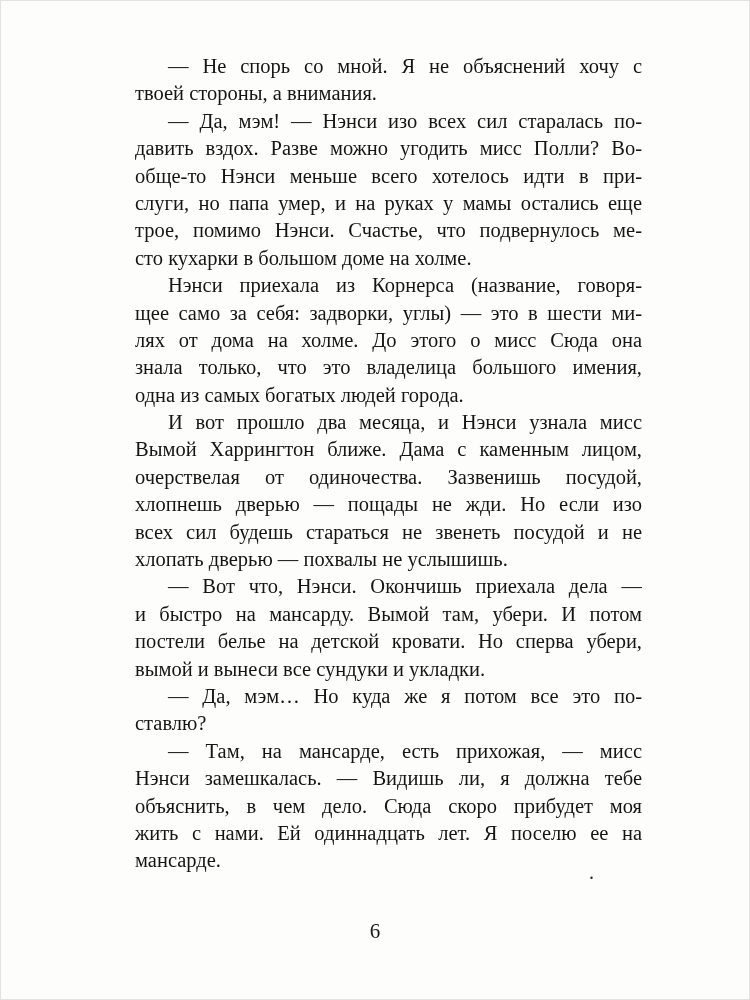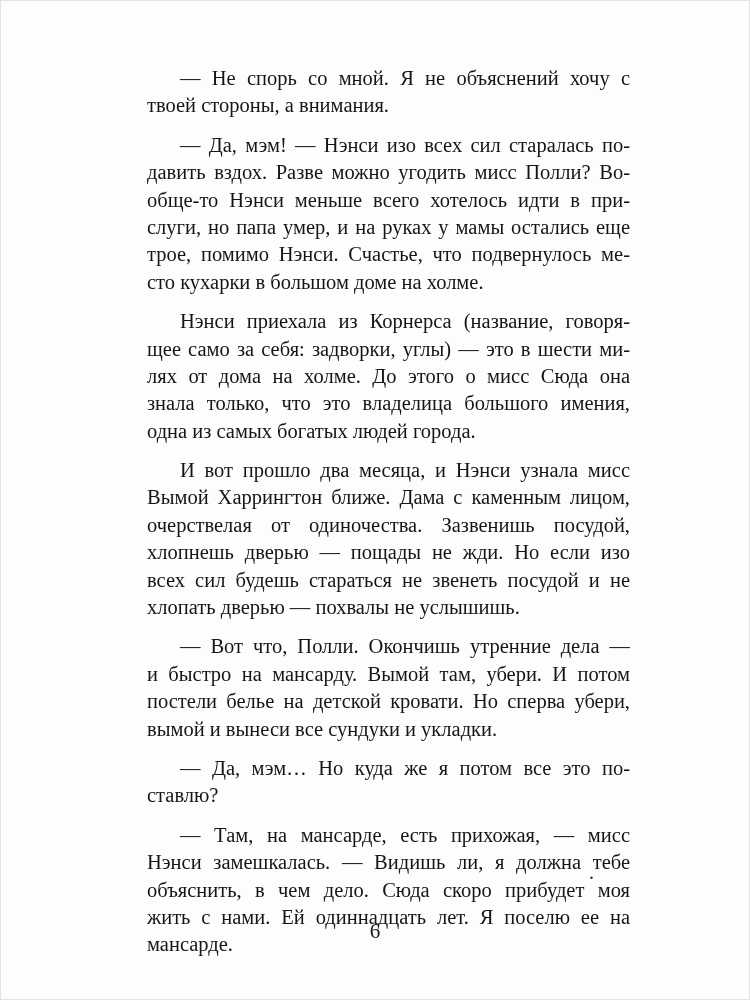--- a/index.html
+++ b/index.html
@@ -20,21 +20,21 @@
   }
   .text-block {
     position: absolute;
     left: 134px;
     top: 52px;
     width: 507px;
     font-size: 20.5px;
     line-height: 27.4px;
   }
   .paragraph {
-    margin: 12px;
+    margin: 0;
     padding: 0;
   }
   .line {
     text-align: justify;
     text-align-last: justify;
     height: 27.4px;
     overflow: hidden;
   }
   .line.last {
     text-align-last: left;
@@ -85,21 +85,21 @@
       </div>
       <div class="paragraph">
         <div class="line first">И вот прошло два месяца, и Нэнси узнала мисс</div>
         <div class="line">Вымой Харрингтон ближе. Дама с каменным лицом,</div>
         <div class="line">очерствелая от одиночества. Зазвенишь посудой,</div>
         <div class="line">хлопнешь дверью — пощады не жди. Но если изо</div>
         <div class="line">всех сил будешь стараться не звенеть посудой и не</div>
         <div class="line last">хлопать дверью — похвалы не услышишь.</div>
       </div>
       <div class="paragraph">
-        <div class="line first">— Вот что, Полли. Окончишь утренние дела —</div>
+        <div class="line first">— Вот что, Нэнси. Окончишь приехала дела —</div>
         <div class="line">и быстро на мансарду. Вымой там, убери. И потом</div>
         <div class="line">постели белье на детской кровати. Но сперва убери,</div>
         <div class="line last">вымой и вынеси все сундуки и укладки.</div>
       </div>
       <div class="paragraph">
         <div class="line first">— Да, мэм… Но куда же я потом все это по-</div>
         <div class="line last">ставлю?</div>
       </div>
       <div class="paragraph">
         <div class="line first">— Там, на мансарде, есть прихожая, — мисс</div>

